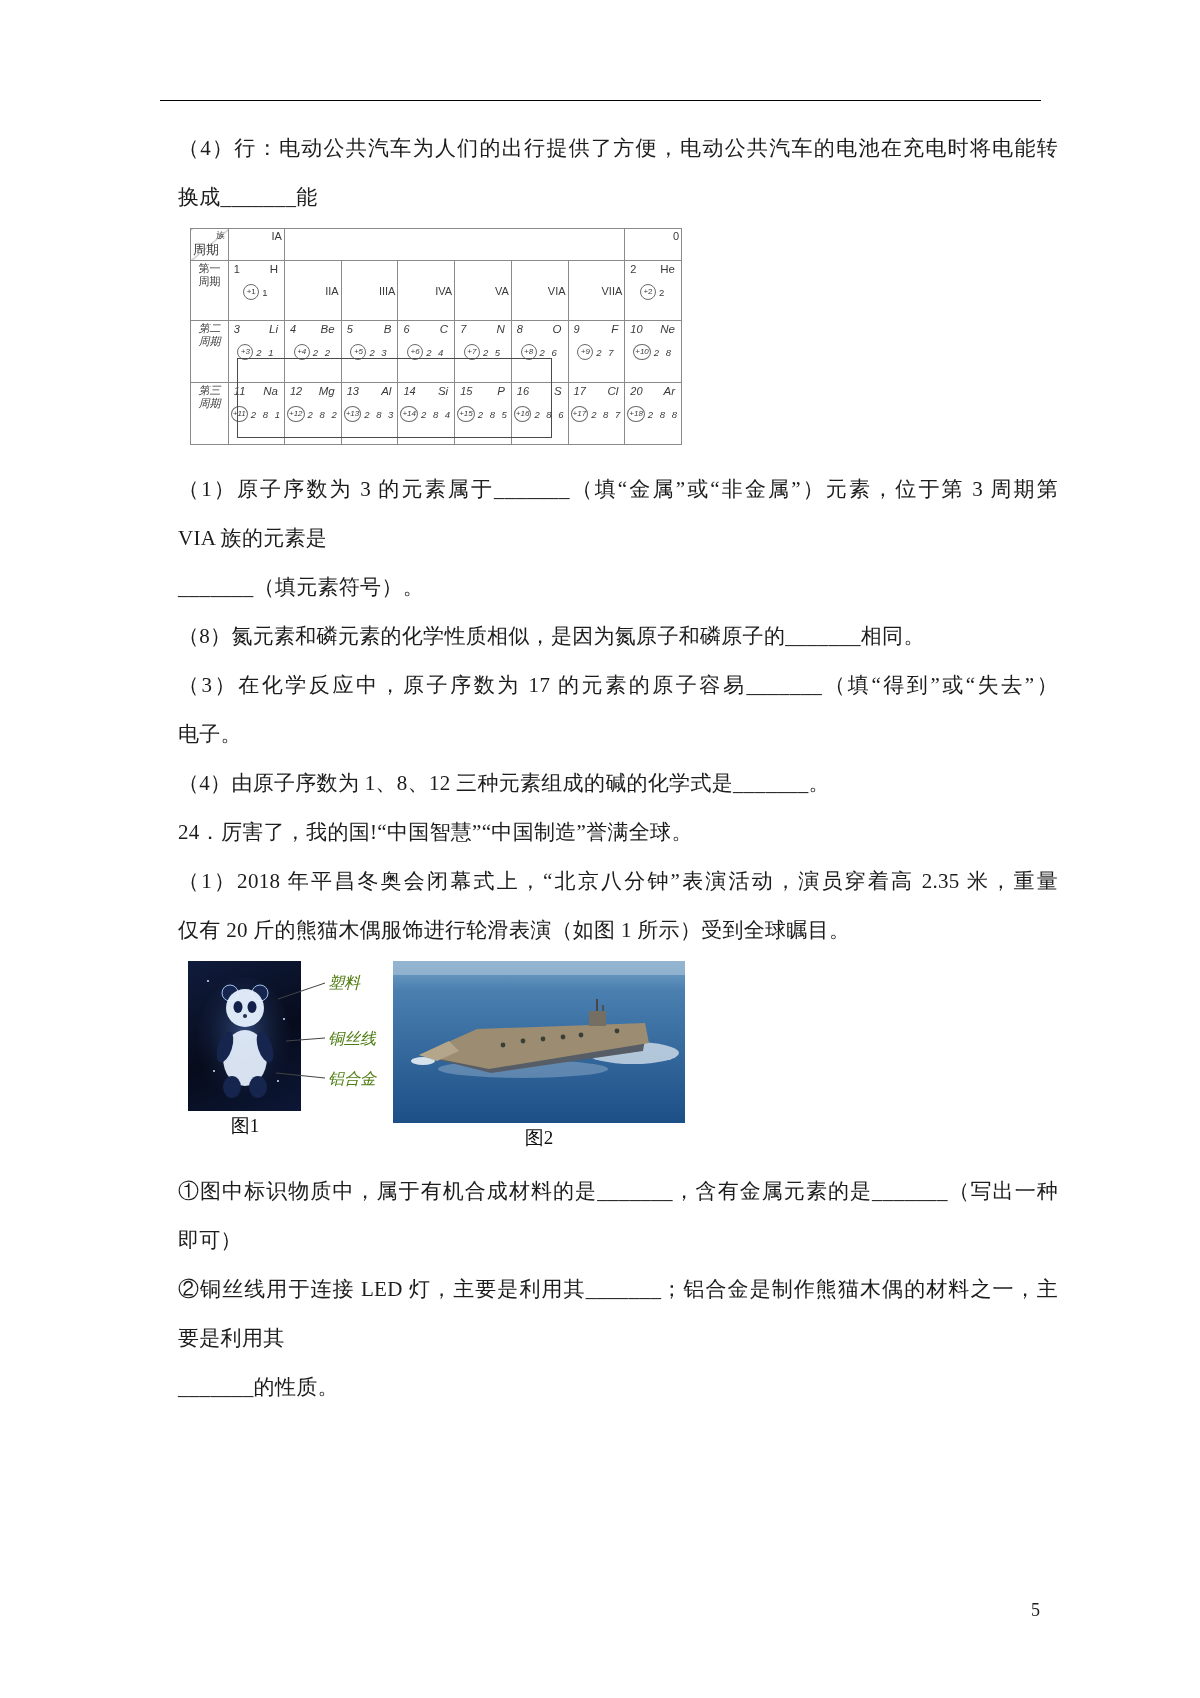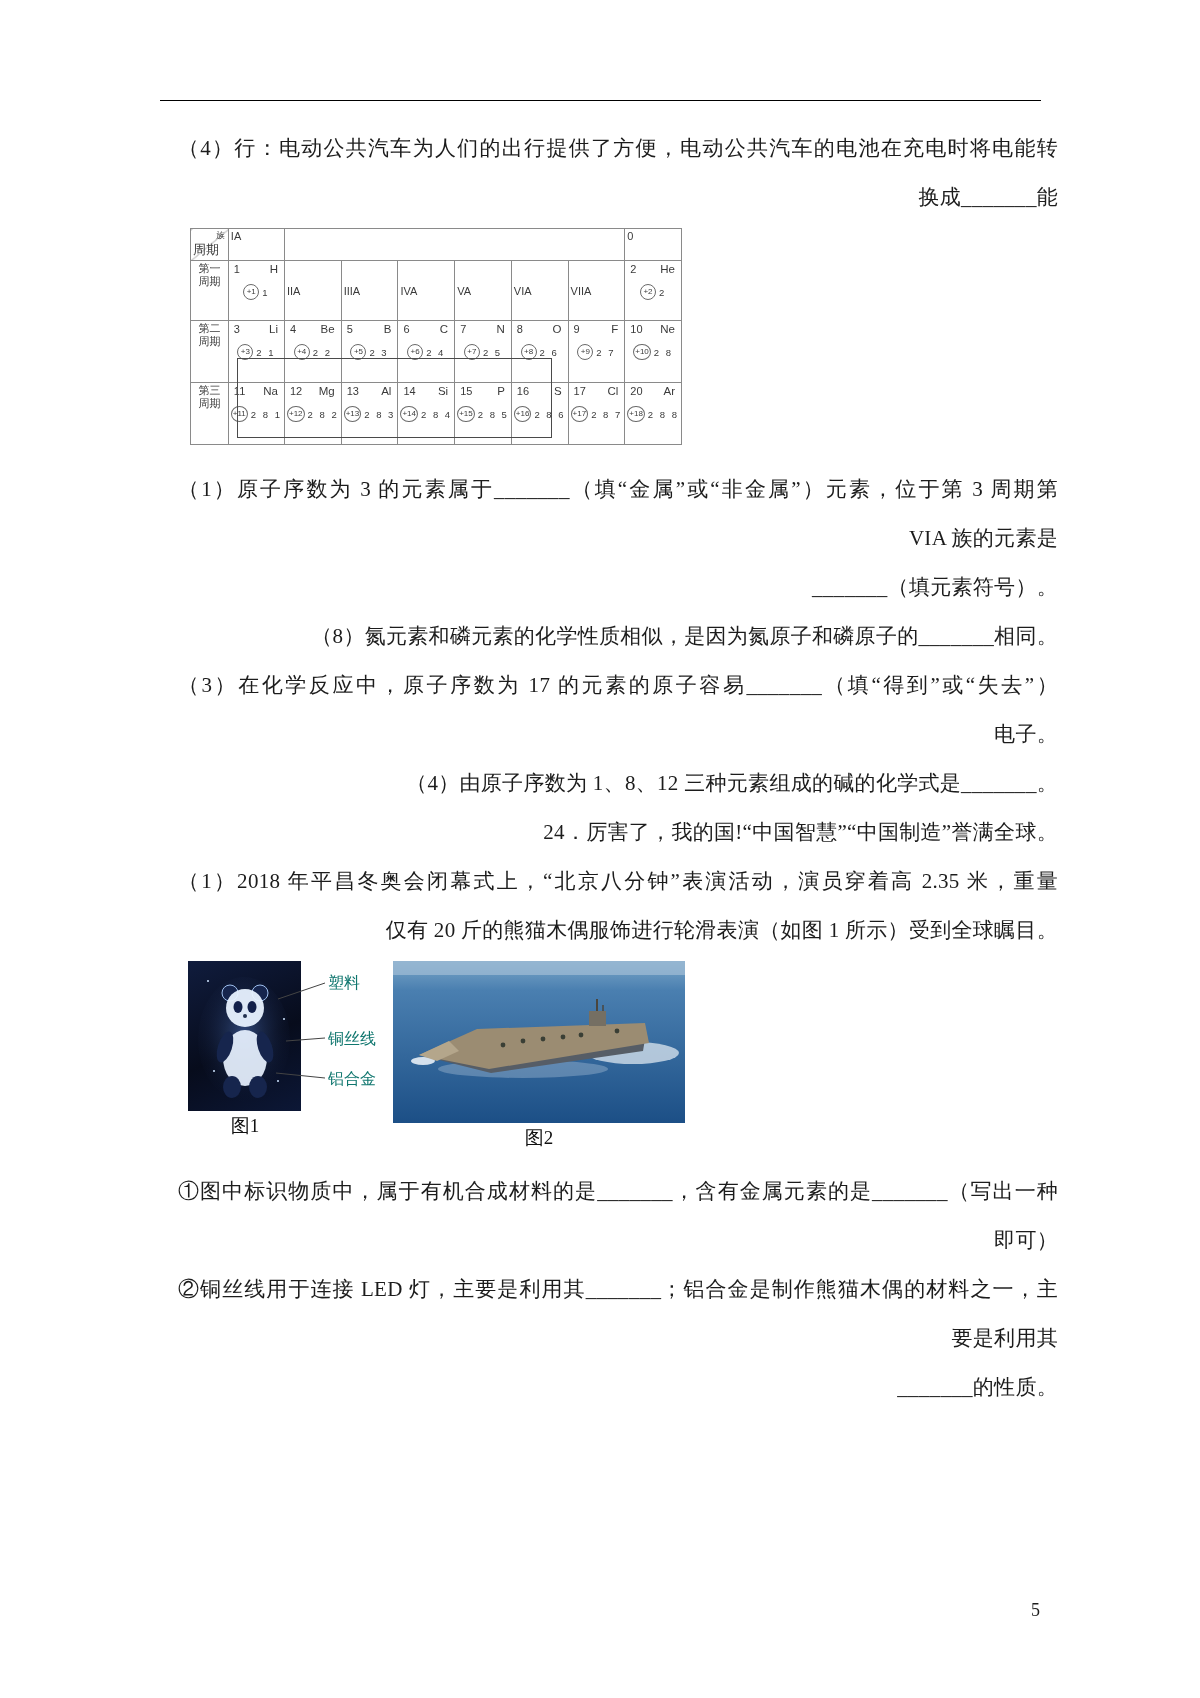--- a/index.html
+++ b/index.html
@@ -4,53 +4,53 @@
 <style>
   * { box-sizing: border-box; }
   html,body { margin:0; padding:0; }
   body {
     width:1200px; height:1698px; position:relative; overflow:hidden;
     background:#ffffff; color:#1c1c1c;
     font-family:"Liberation Serif", serif;
   }
   .top-rule { position:absolute; left:160px; top:100px; width:881px; height:1px; background:#000; }
   .content { position:absolute; left:162px; top:124px; width:880px; font-size:21px;margin-left:16px; }
-  .line { line-height:49px; min-height:49px; letter-spacing:0.3px;text-align:right; }
+  .line { line-height:49px; min-height:49px; letter-spacing:0.3px; }
   .line.full { text-align:justify; text-align-last:justify; }
 
   
   .pt-wrap { position:relative; margin:6px 0 20px 12px; width:492px; }
   table.pt { border-collapse:collapse; table-layout:fixed; font-family:"Liberation Sans", sans-serif; color:#3a3a3a; }
   table.pt td { border:1px solid #8a8a8a; padding:1px 2px; vertical-align:top; overflow:hidden; }
   td.plabel { width:44px; font-size:11px; text-align:center; vertical-align:middle; }
   td.plabel span { display:inline-block; width:24px; line-height:13px; }
   td.corner { position:relative; width:44px; height:32px;
     background:linear-gradient(to bottom right, transparent calc(50% - 0.6px), #8a8a8a, transparent calc(50% + 0.6px)); }
   .c-top { position:absolute; top:1px; right:3px; font-size:8.5px; }
   .c-bottom { position:absolute; bottom:1px; left:2px; font-size:13px; }
-  td.grp { width:55px; font-size:11px; text-align:left; vertical-align:middle; height:32px; }
+  td.grp { width:55px; font-size:11px; text-align:right; vertical-align:middle; height:32px; }
   td.grp.mid { vertical-align:middle; }
   tr.p1row td { height:60px; }
-  tr.p23row td { height:62px; }
+  tr.p23row td { height:62px;font-style:italic; }
   td.el { width:55px; }
   .el-top { display:flex; justify-content:space-between; padding:1px 4px 0 3px; font-size:11px; }
   .el-sym { font-size:11.5px; }
   .el-shell { margin-top:9px; display:flex; align-items:center; justify-content:center; gap:3px; }
   .nuc { display:inline-block; min-width:16px; height:16px; border:1px solid #6a6a6a; border-radius:50%;
          font-size:8px; line-height:14px; text-align:center; padding:0 1px; }
   .elec { font-size:9.5px; letter-spacing:2px; white-space:nowrap; }
   .pt-annotation { position:absolute; left:47px; top:130px; width:315px; height:80px;
                    border:1.6px solid #4a4a4a; pointer-events:none; }
 
   
   .figures { position:relative; height:200px; margin:6px 0 6px 10px; }
   .fig1-photo { position:absolute; left:0; top:0; width:113px; height:150px;
     background:linear-gradient(155deg,#101c3d 0%,#070c1c 55%,#0c1736 100%); }
   .fig1-lines { position:absolute; left:0; top:0; pointer-events:none; }
-  .f1label { position:absolute; left:140px; font-size:16px; color:#0f766e; }
+  .f1label { position:absolute; left:140px; font-size:16px; color:#4d7c0f;font-style:italic; }
   .f1label.l1 { top:12px; }
   .f1label.l2 { top:68px; }
   .f1label.l3 { top:108px; }
   .fig-caption { position:absolute; font-size:19px; color:#111; text-align:center; }
   .fig1-caption { left:26px; top:152px; width:62px; }
   .fig2-photo { position:absolute; left:205px; top:0; width:292px; height:162px; }
   .fig2-caption { left:205px; top:164px; width:292px; }
 
   .page-num { position:absolute; left:940px; top:1600px; width:100px; text-align:right; font-size:18px; }
 </style>

